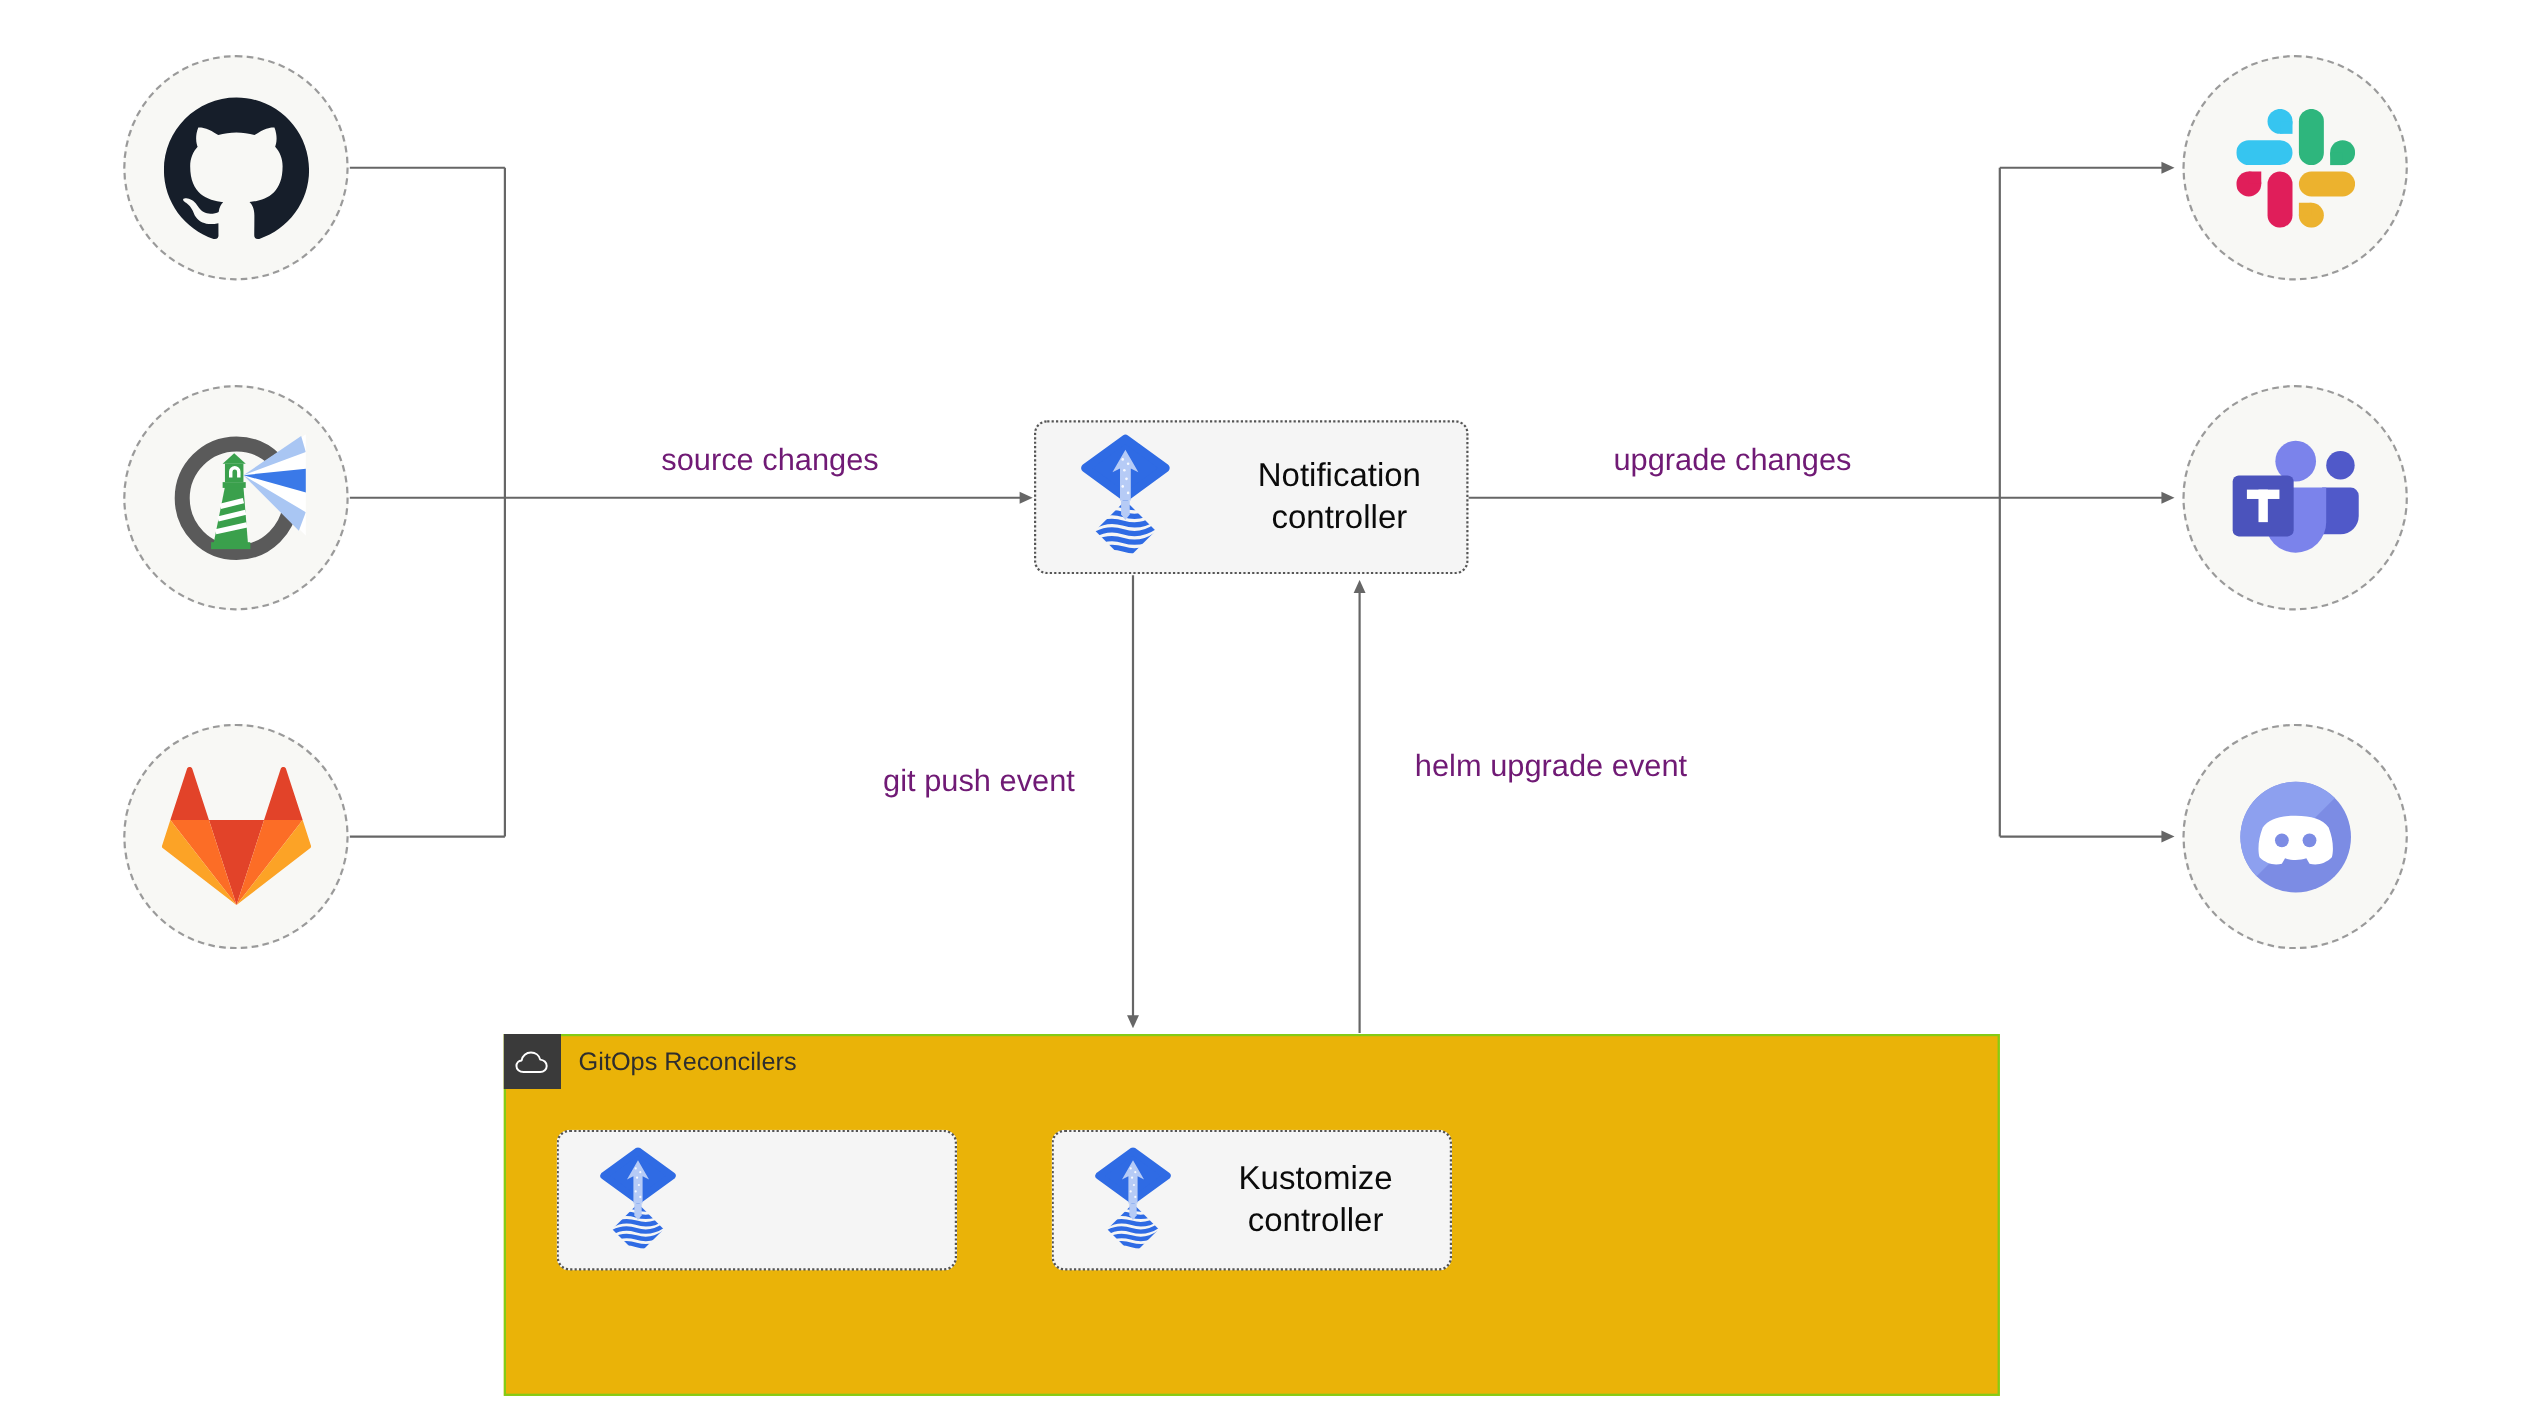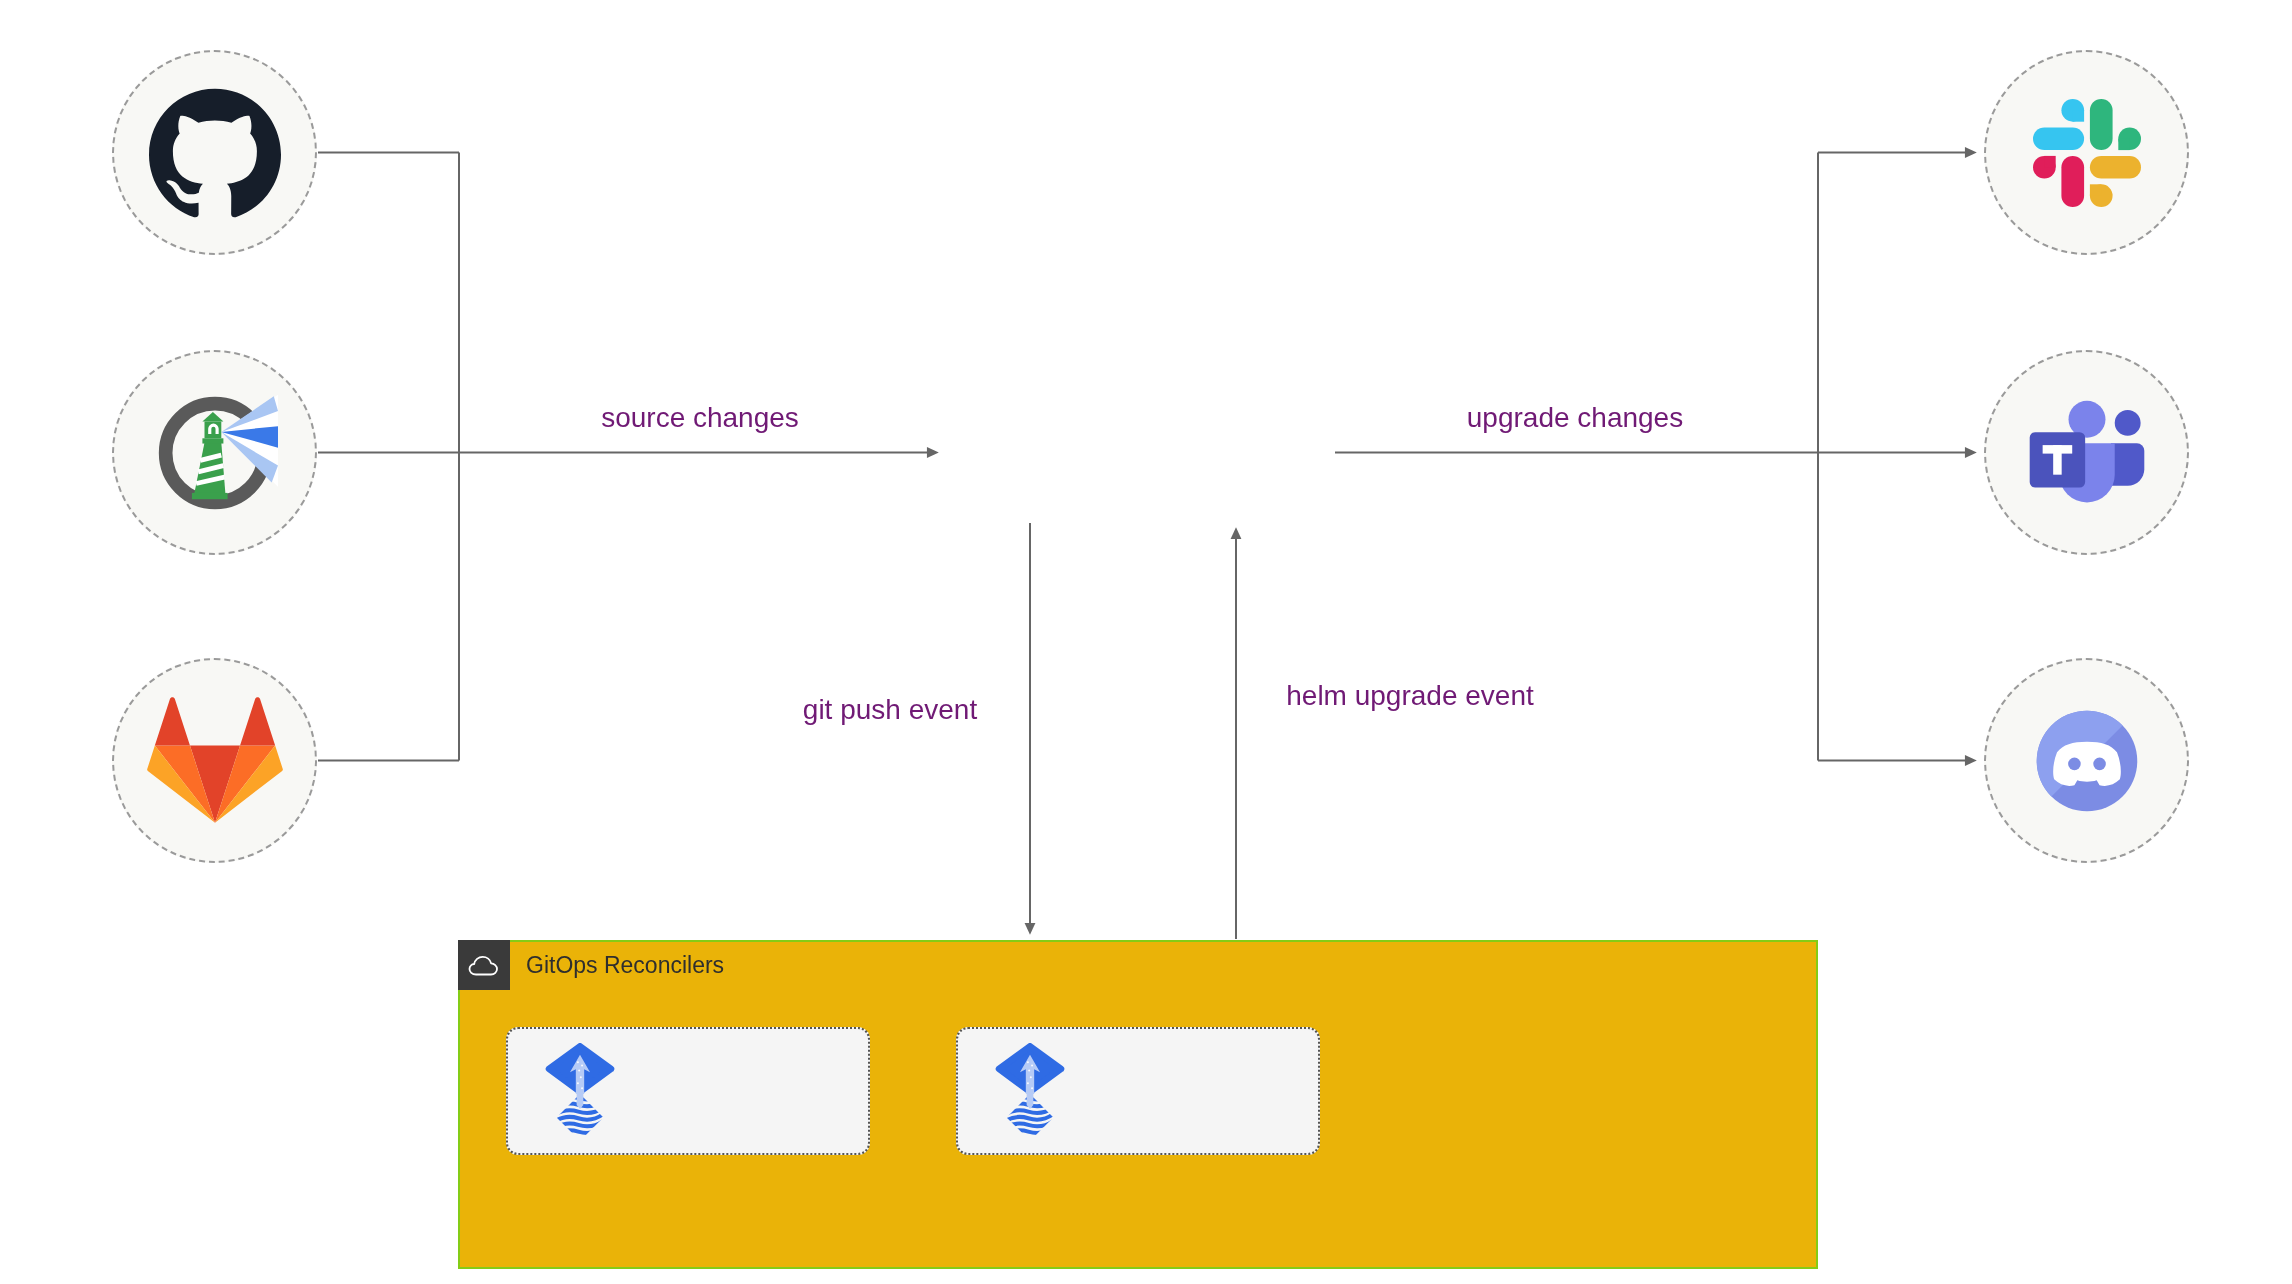--- a/index.html
+++ b/index.html
@@ -171,20 +171,26 @@
   <div class="node-circle" style="left:1984px;top:658px">
     <svg width="116" height="116" viewBox="-60 -60 120 120">
       <circle r="52" fill="#7C8CE4"></circle>
       <path d="M-36.8 36.8 A52 52 0 0 1 36.8 -36.8 Z" fill="#8DA0EF"></path>
       <path fill="#ffffff" d="M-31 -9 C-25 -17 -15 -20 0 -20 C15 -20 25 -17 31 -9 C35 1 36 12 34 19 C28 25 20 27 13 25 L10 20 C4 22 -4 22 -10 20 L-13 25 C-20 27 -28 25 -34 19 C-36 12 -35 1 -31 -9 Z"></path>
       <circle cx="-13" cy="3" r="6.5" fill="#7C8CE4"></circle>
       <circle cx="13" cy="3" r="6.5" fill="#7C8CE4"></circle>
     </svg>
   </div>
 
+  <div class="ctrl-box notification" style="left:940px;top:382px;width:395px;height:140px">
+    <svg width="100" height="116">
+        <use href="#flux-logo"></use>
+      </svg>
+    <div class="node-label">Notification controller</div>
+  </div>
 
   <div class="edge-label" style="left:545px;top:402px;width:310px">source changes</div>
   <div class="edge-label" style="left:1420px;top:402px;width:310px">upgrade changes</div>
   <div class="edge-label" style="left:770px;top:694px;width:240px">git push event</div>
   <div class="edge-label" style="left:1260px;top:680px;width:300px">helm upgrade event</div>
 
   <div class="gitops-box">
     <div class="gitops-header">
       <svg width="34" height="28" viewBox="0 0 34 28">
         <path d="M9 23.5 C5 23.5 2.5 21 2.5 18 C2.5 15.3 4.5 13.2 7.2 13 C7.8 8.8 11.4 5.8 15.7 5.8 C19.8 5.8 23.2 8.5 24.1 12.3 C27.3 12.5 30 14.9 30 18 C30 21 27.5 23.5 24 23.5 Z" fill="none" stroke="#ffffff" stroke-width="1.8" stroke-linejoin="round"></path>
@@ -195,17 +201,18 @@
     <div class="ctrl-box reconciler" style="left:46px;top:85px;width:364px;height:128px">
       <svg width="84" height="97">
           <use href="#flux-logo"></use>
         </svg>
     </div>
 
     <div class="ctrl-box reconciler" style="left:496px;top:85px;width:364px;height:128px">
       <svg width="84" height="97">
           <use href="#flux-logo"></use>
         </svg>
+      <div class="node-label">Kustomize controller</div>
     </div>
 
   </div>
 
 </div>
 
 </body></html>

